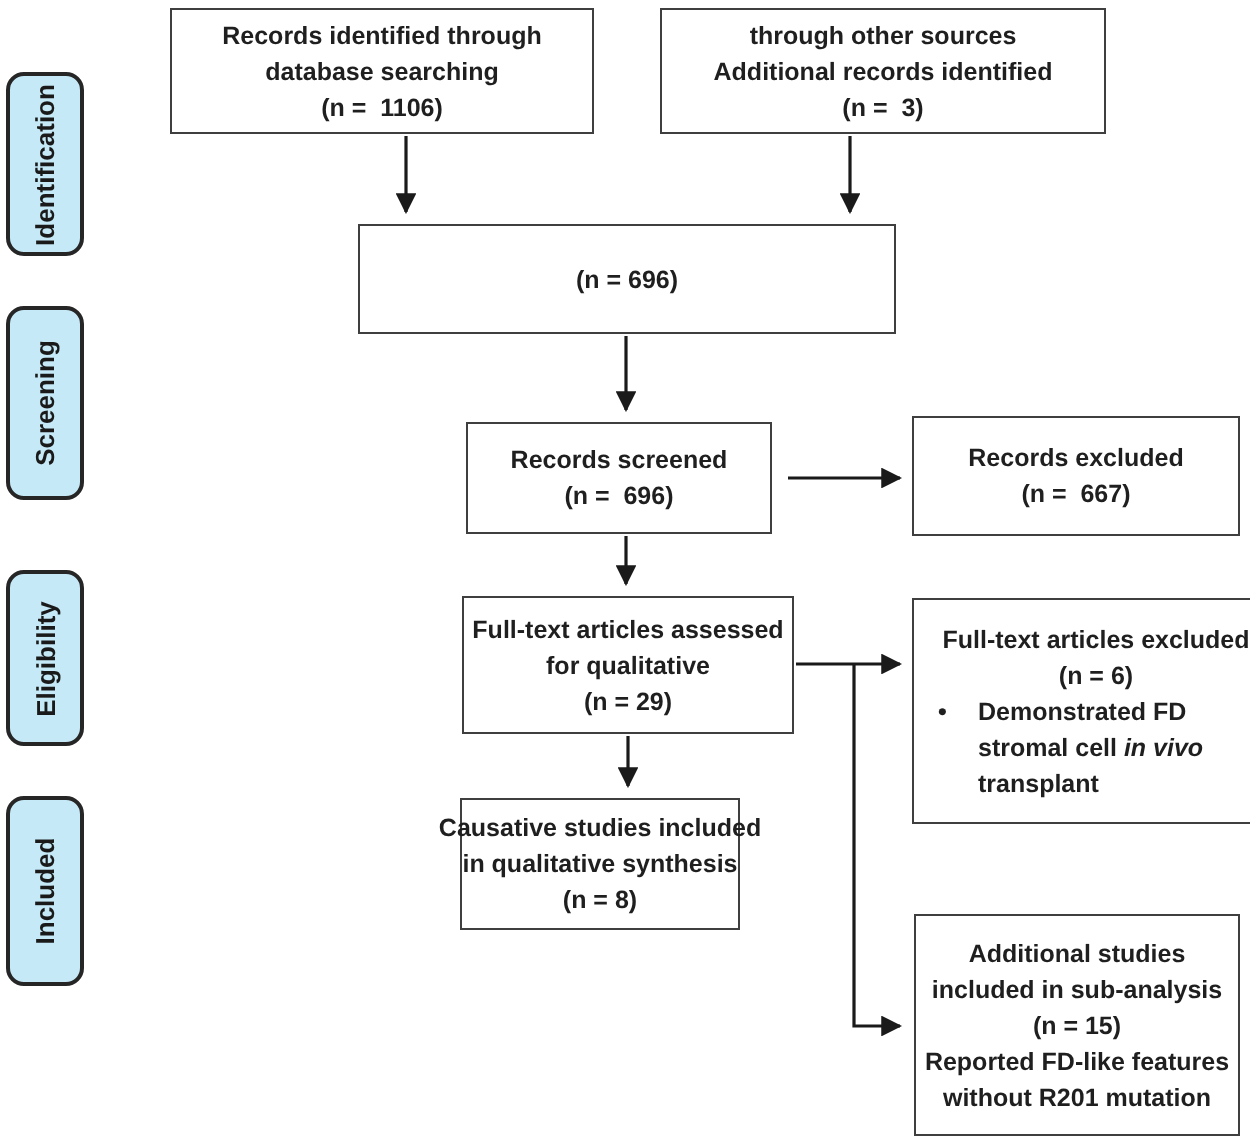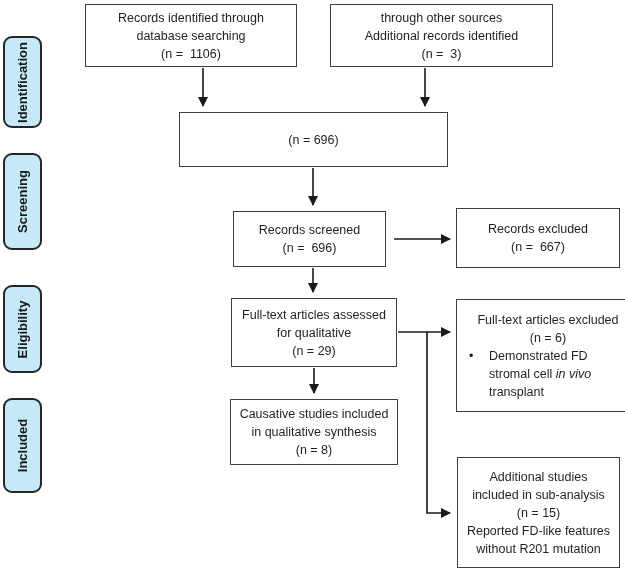--- a/index.html
+++ b/index.html
@@ -48,20 +48,21 @@
     border: 1.5px solid #3f3f3f;
     background: #ffffff;
     box-sizing: border-box;
     display: flex;
     flex-direction: column;
     justify-content: center;
     align-items: center;
     text-align: center;
     font-size: 12.5px;
     line-height: 18px;
+    font-weight: bold;
   }
   .line {
     white-space: pre;
   }
   .bullet-item {
     display: flex;
     align-self: stretch;
     text-align: left;
     padding-left: 12px;
   }
@@ -147,21 +148,21 @@
     <div class="bullet-item">
       <span class="bullet">•</span>
       <div class="bullet-text">
         <div>Demonstrated FD</div>
         <div><span>stromal cell </span><i>in vivo</i></div>
         <div>transplant</div>
       </div>
     </div>
   </div>
 
-  <div class="box" style="left:230px;top:399px;width:168px;height:66px">
+  <div class="box" style="left:230px;top:399px;width:140px;height:66px">
     <div class="line">Causative studies included</div>
     <div class="line">in qualitative synthesis</div>
     <div class="line">(n = 8)</div>
   </div>
 
   <div class="box" style="left:457px;top:457px;width:163px;height:111px">
     <div class="line">Additional studies</div>
     <div class="line">included in sub-analysis</div>
     <div class="line">(n = 15)</div>
     <div class="line">Reported FD-like features</div>

